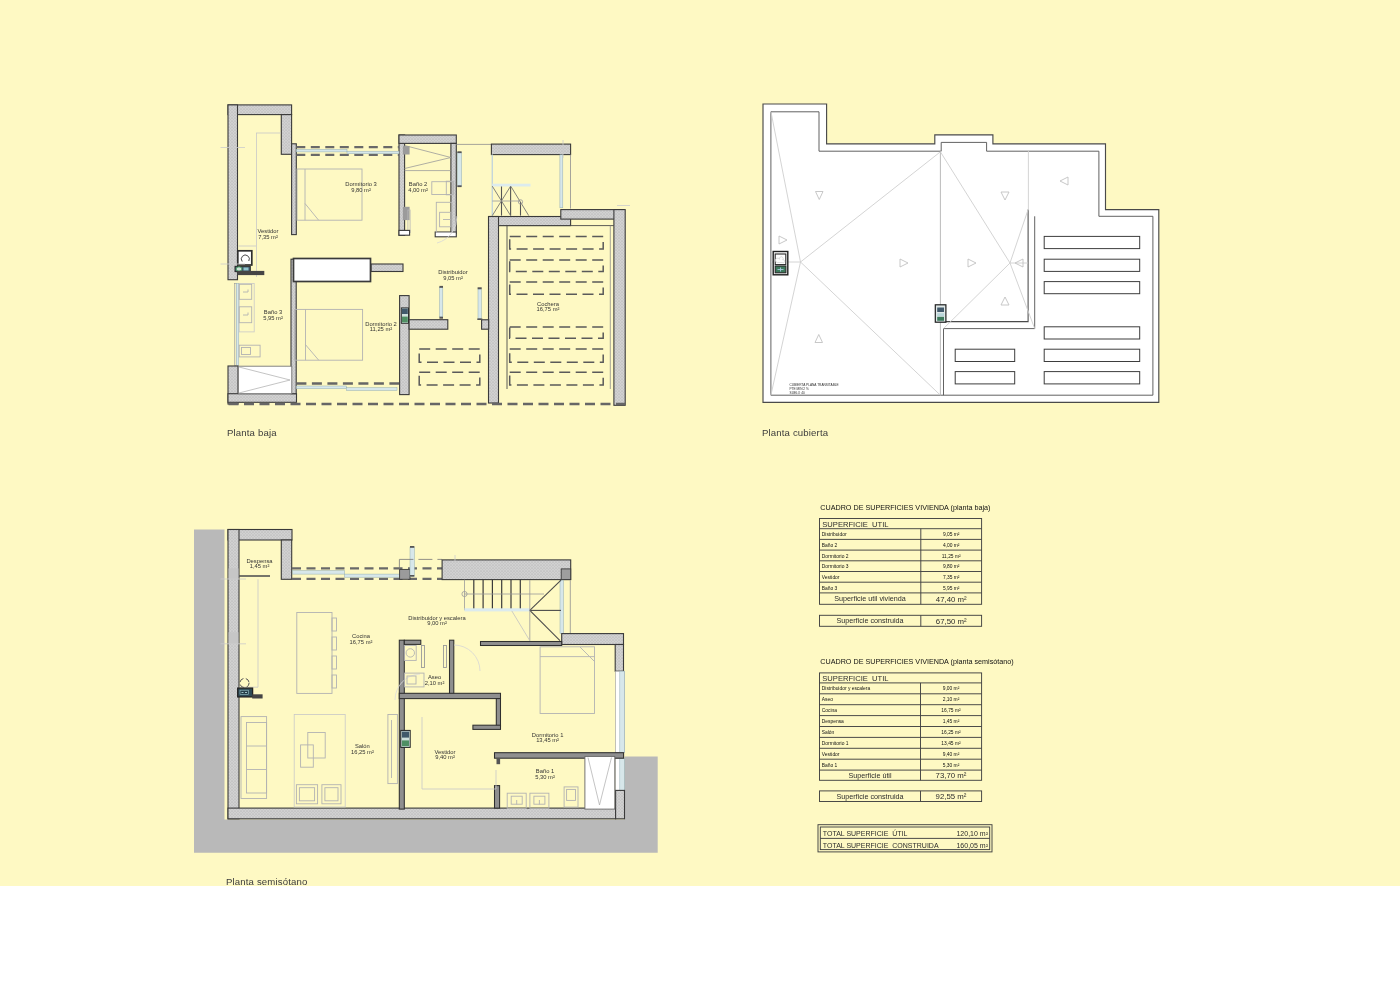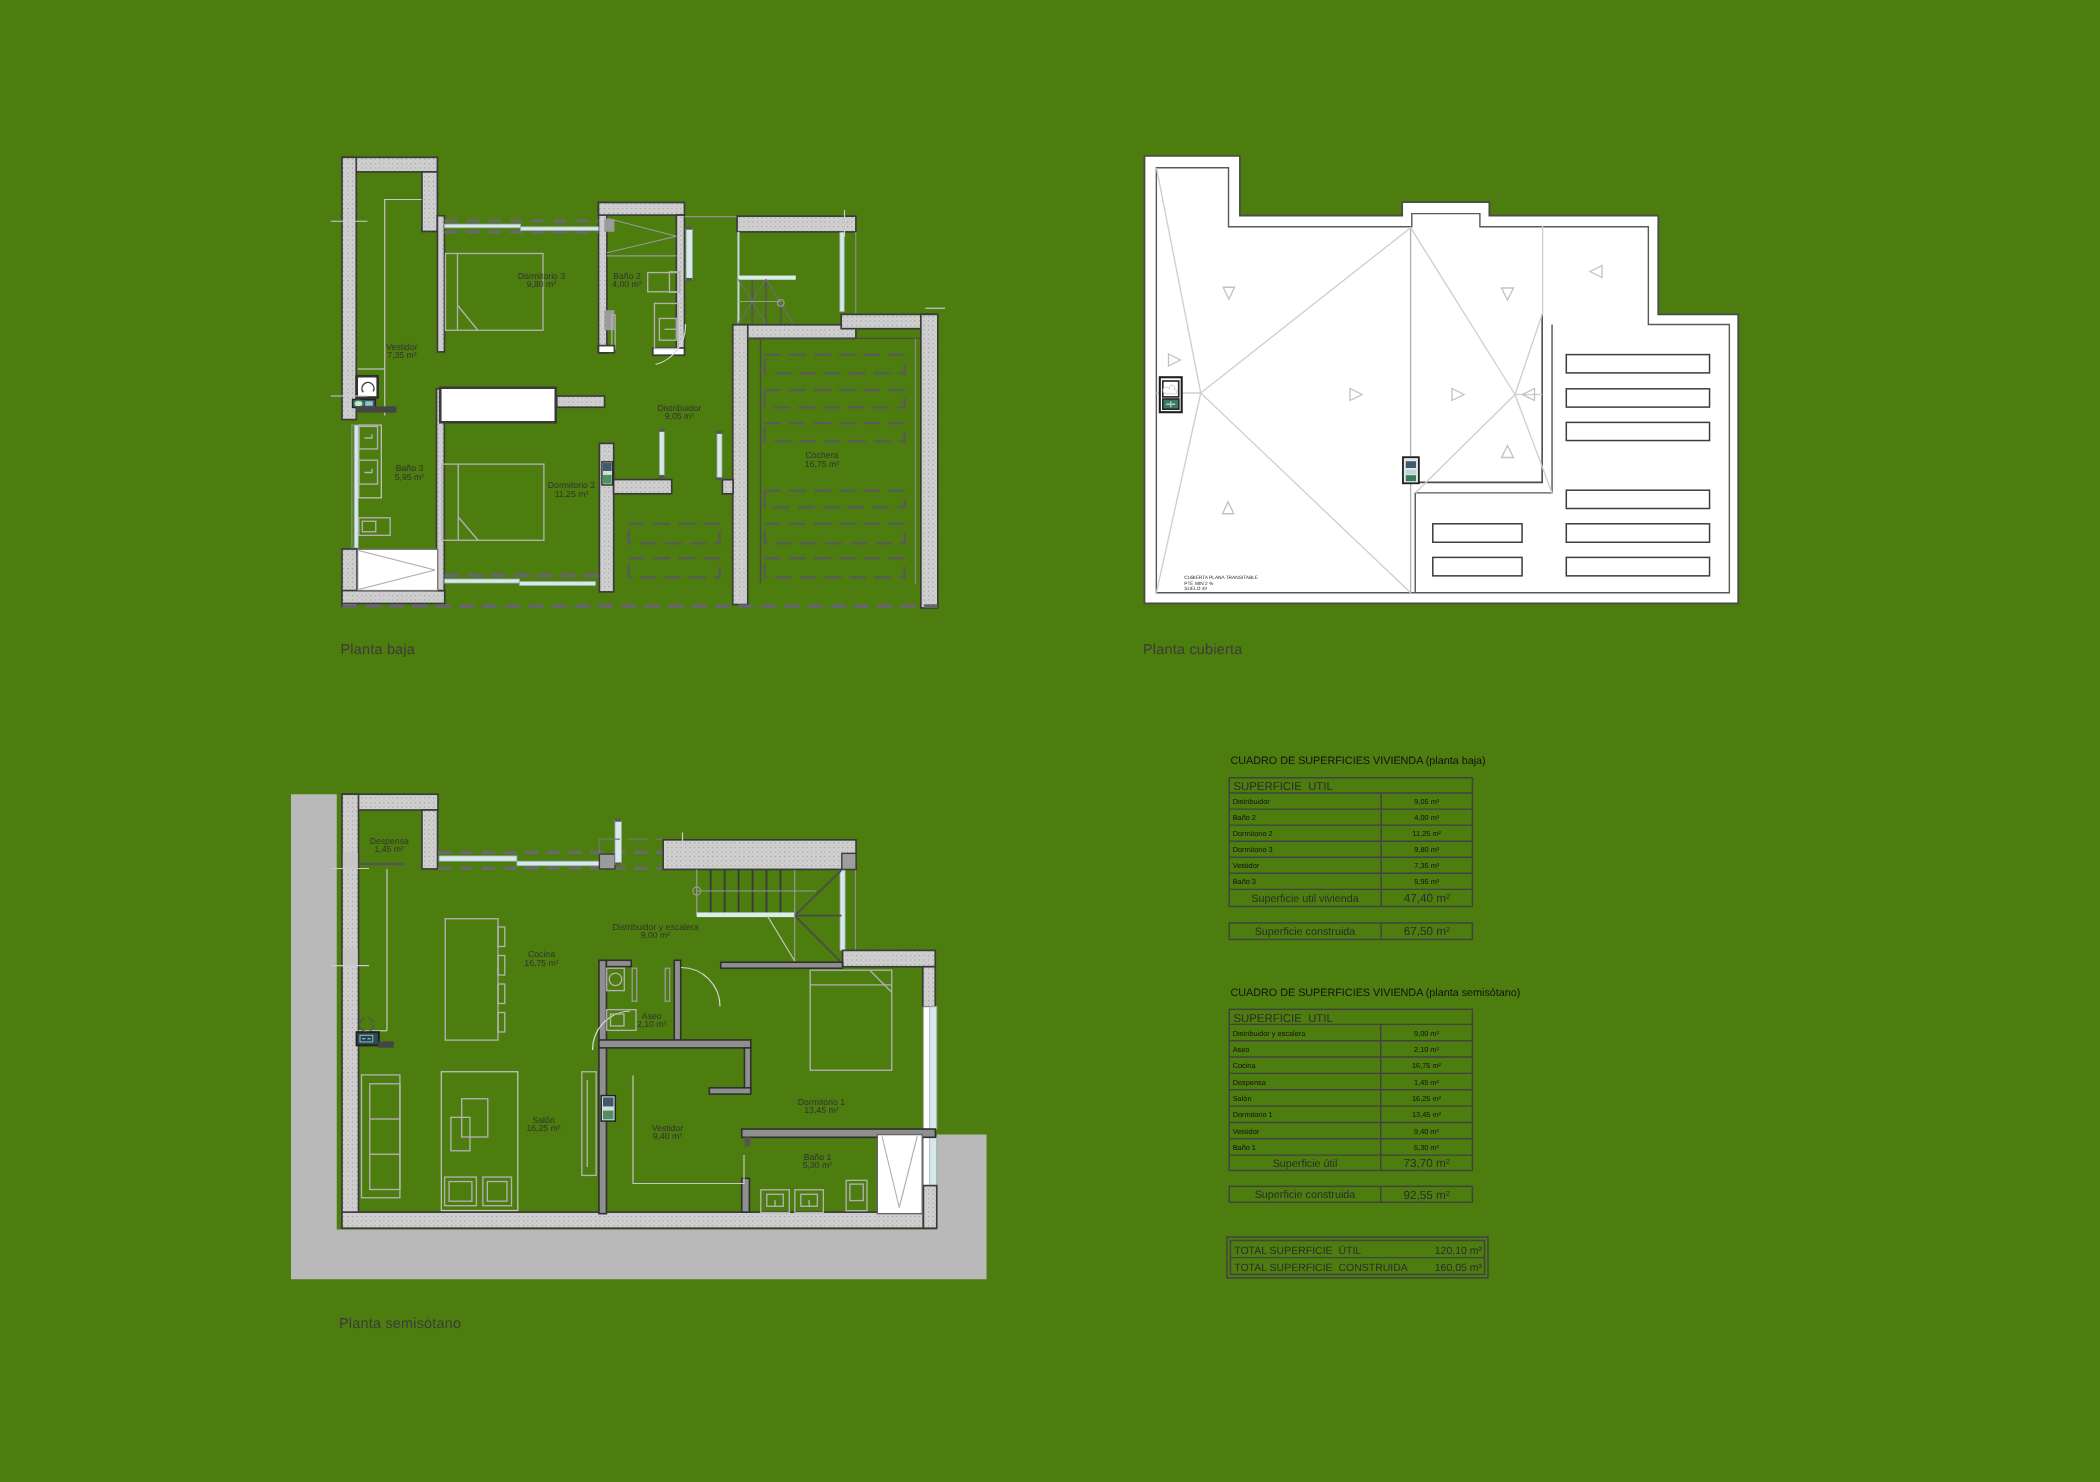--- a/index.html
+++ b/index.html
@@ -1,16 +1,16 @@
 <!DOCTYPE html>
 <html><head>
 <meta charset="utf-8">
 <style>
   html,body{margin:0;padding:0;background:#ffffff;}
-  #page{position:relative;width:1400px;height:988px;background:#4d7c0f;overflow:hidden;}
+  #page{position:relative;width:1400px;height:886px;background:#fef9c3;overflow:hidden;}
   svg{position:absolute;left:0;top:0;}
   text{font-family:"Liberation Sans",sans-serif;fill:#2c2c2c;}
   .rl{font-size:5.8px;text-anchor:middle;fill:#333;}
   .title{font-size:9.6px;letter-spacing:0.15px;fill:#3c3c3c;}
   .wall{fill:url(#wh);stroke:#3a3a3a;stroke-width:1.1;}
   .pw{fill:#8f8f8f;stroke:#2f2f2f;stroke-width:1.05;}
   .furn{fill:none;stroke:#b2b2b2;stroke-width:0.9;}
   .furn2{fill:none;stroke:#c8c8c8;stroke-width:0.8;}
   .dash{stroke:#666;stroke-width:2.5;stroke-dasharray:10 5.5;fill:none;}
   .dashT{stroke:#696969;stroke-width:2.2;stroke-dasharray:9 5.5;fill:none;}

